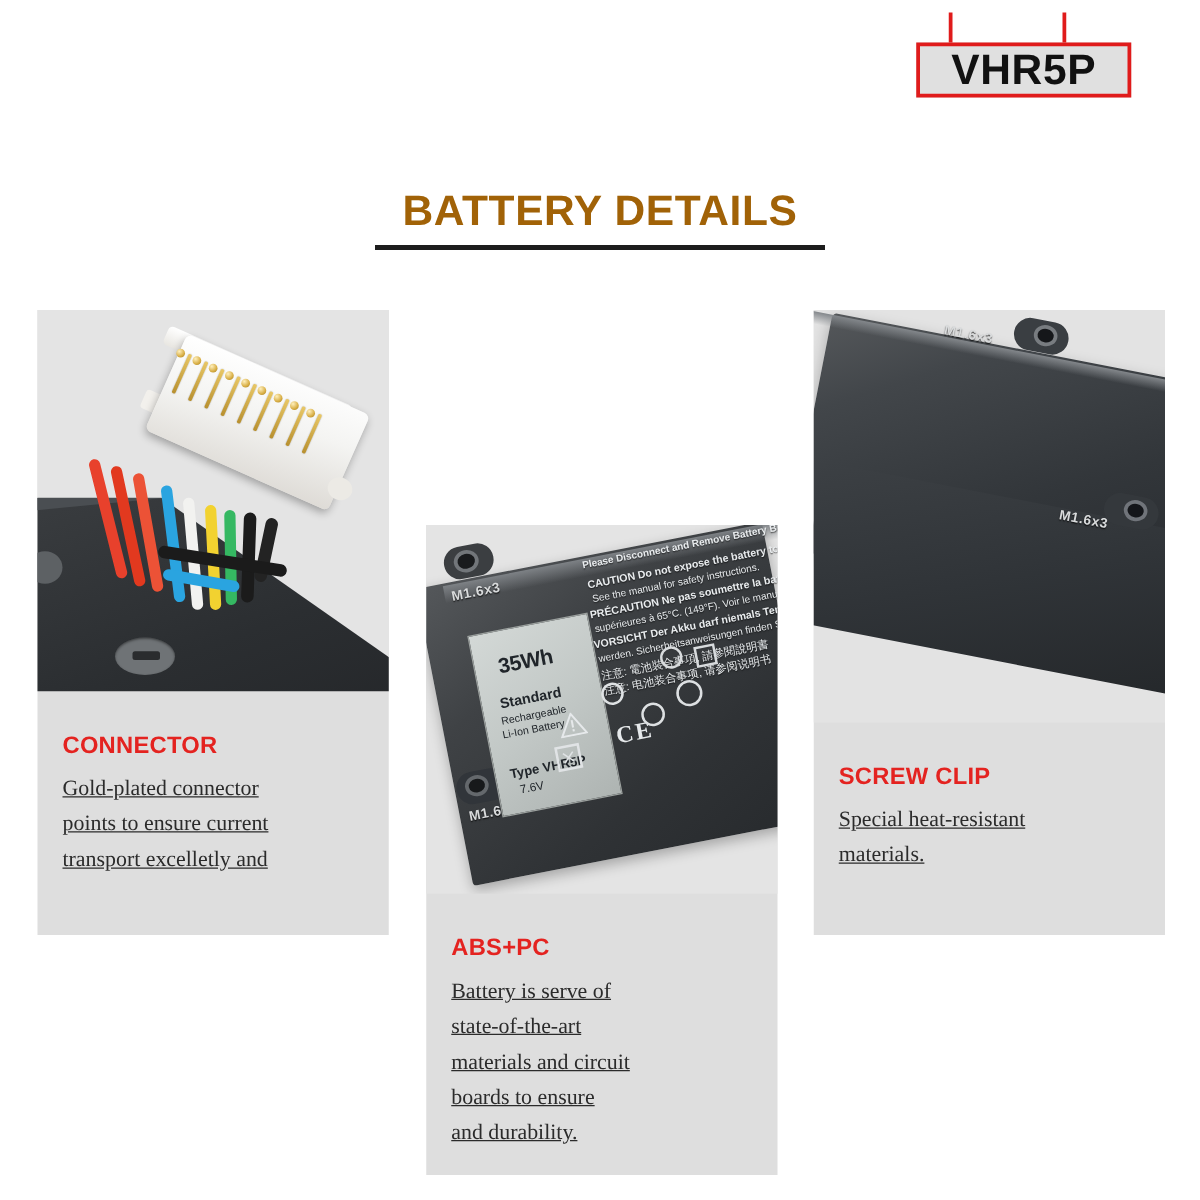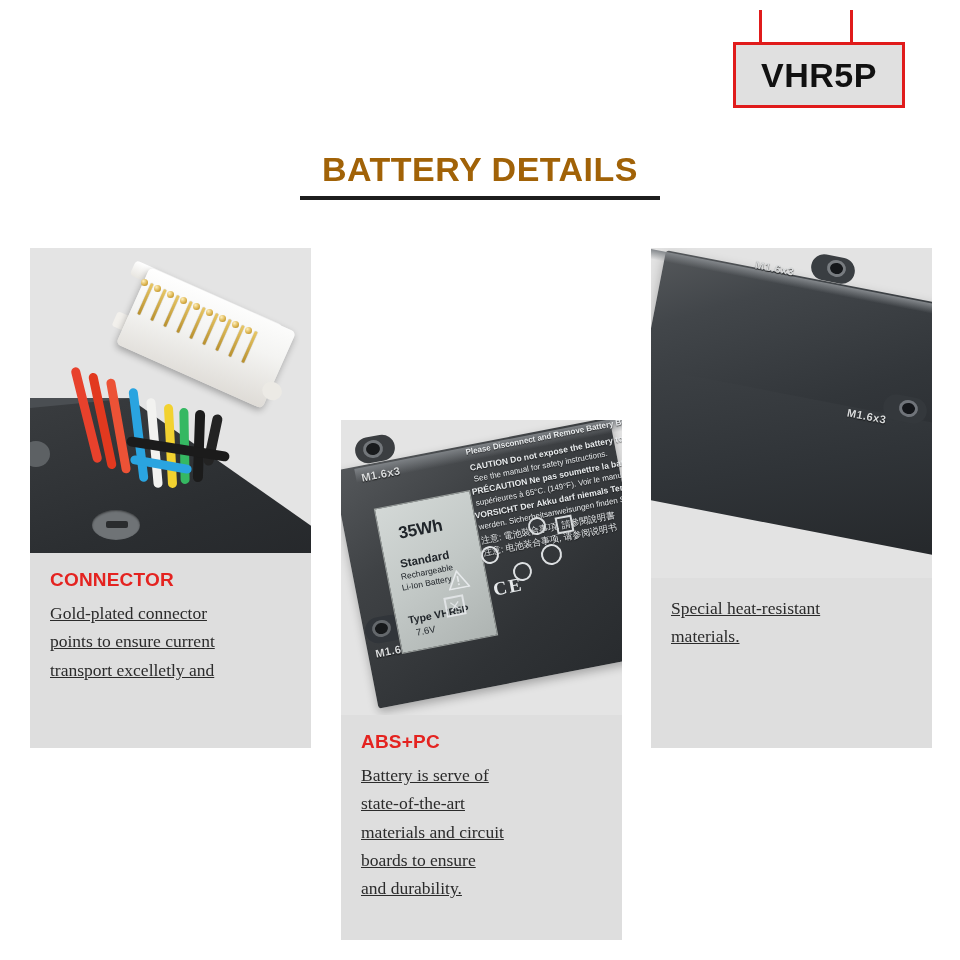--- a/index.html
+++ b/index.html
@@ -10,21 +10,21 @@
     font-family:"Liberation Sans", sans-serif;
     position:relative;
     overflow:hidden;
   }
 
   
   #model-badge-wrap { position:absolute; left:733px; top:10px; width:172px; height:90px; }
   #leader-line-left  { position:absolute; left:26px;  top:0;  width:3px; height:38px; background:#e01b1b; }
   #leader-line-right { position:absolute; left:117px; top:0;  width:3px; height:38px; background:#e01b1b; }
   #model-badge {
-    position:absolute; left:0; top:32px; width:172px; height:66px;
+    position:absolute; left:0; top:24px; width:172px; height:44px;
     background:#e0e0e0; border:3px solid #e01b1b;
     display:flex; align-items:center; justify-content:center;
   }
   #model-badge-text {
     font-size:34px; font-weight:bold; color:#111; letter-spacing:0.5px;
     font-family:"Liberation Sans", sans-serif;
   }
 
   
   #page-title-wrap { position:absolute; left:300px; top:152px; width:360px; }
@@ -38,20 +38,21 @@
   
   .panel { position:absolute; background:#dedede; }
 
   .photo { position:relative; width:100%; overflow:hidden; background:#e2e2e2; }
 
   .caption { padding:16px 20px 10px 20px; }
   .caption-title {
     color:#e42320; font-size:19px; font-weight:bold;
     font-family:"Liberation Sans", sans-serif; margin-bottom:8px;
     letter-spacing:0.2px;
+    margin-top:17px;
   }
   .caption-body {
     color:#2b2b2b; font-size:17.5px; line-height:1.62;
     font-family:"Liberation Serif", serif;
   }
   .caption-body div { white-space:nowrap;text-decoration:underline; }
 
   
   #panel-connector { left:30px;  top:248px; width:281px; height:500px; }
   #panel-connector .photo { height:305px; }
@@ -396,18 +397,19 @@
     <div id="sc-ear-top"></div>
     <div id="sc-hole-top"></div>
     <div id="sc-ear-bot"></div>
     <div id="sc-hole-bot"></div>
 
     <div class="screw-tag" id="sc-tag-1">M1.6x3</div>
     <div class="screw-tag" id="sc-tag-2">M1.6x3</div>
   </div>
 
   <div class="caption">
+    <div class="caption-title">SCREW CLIP</div>
     <div class="caption-body">
       <div>Special heat-resistant</div>
       <div>materials.</div>
     </div>
   </div>
 </div>
 
 </body></html>

